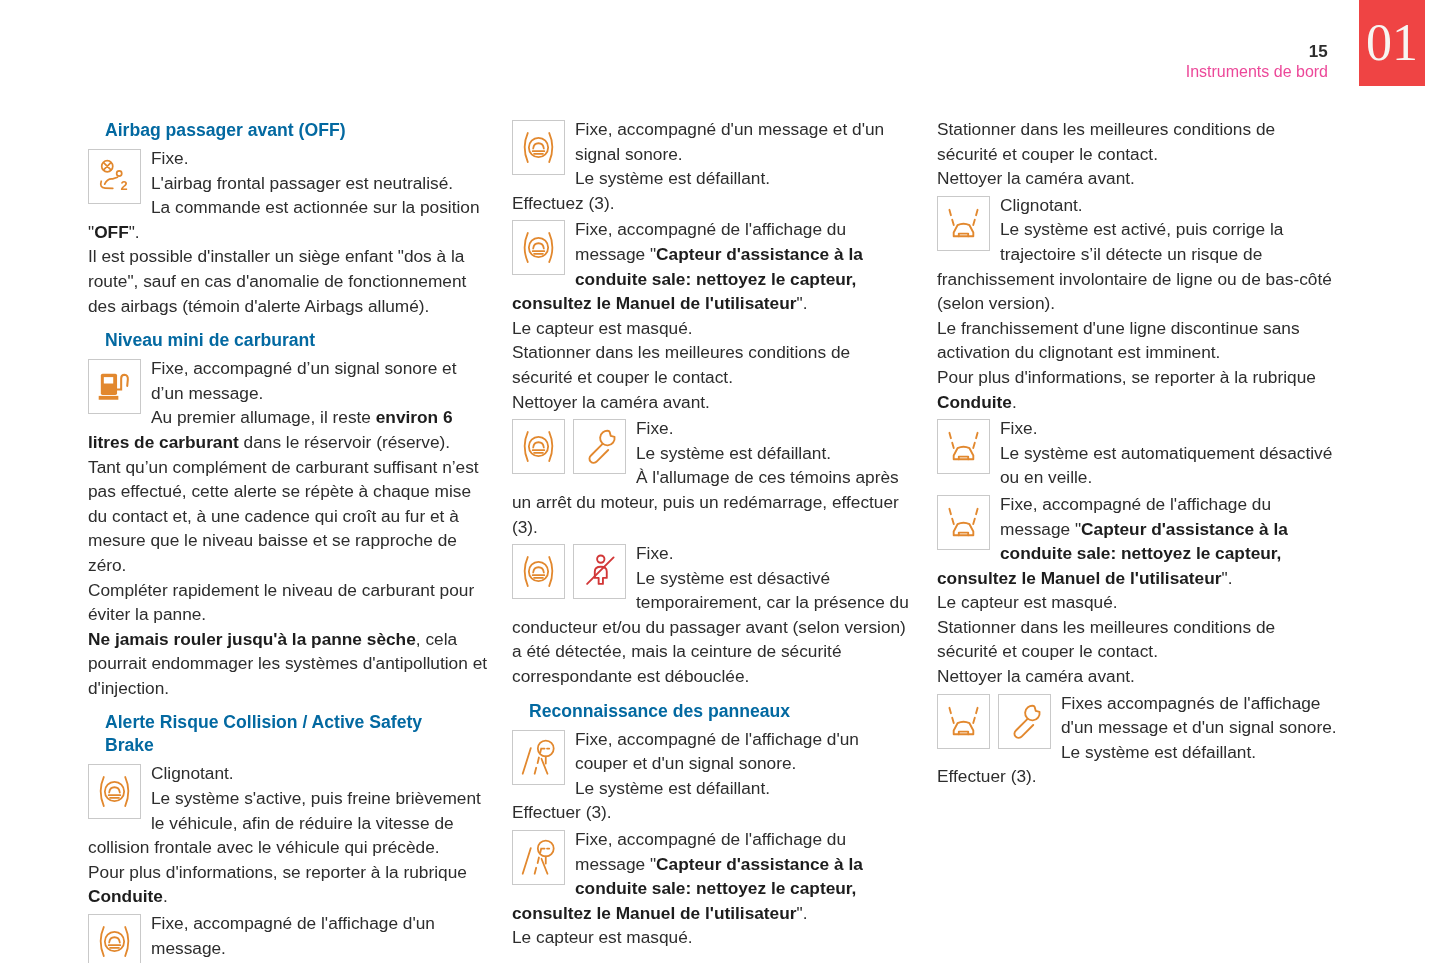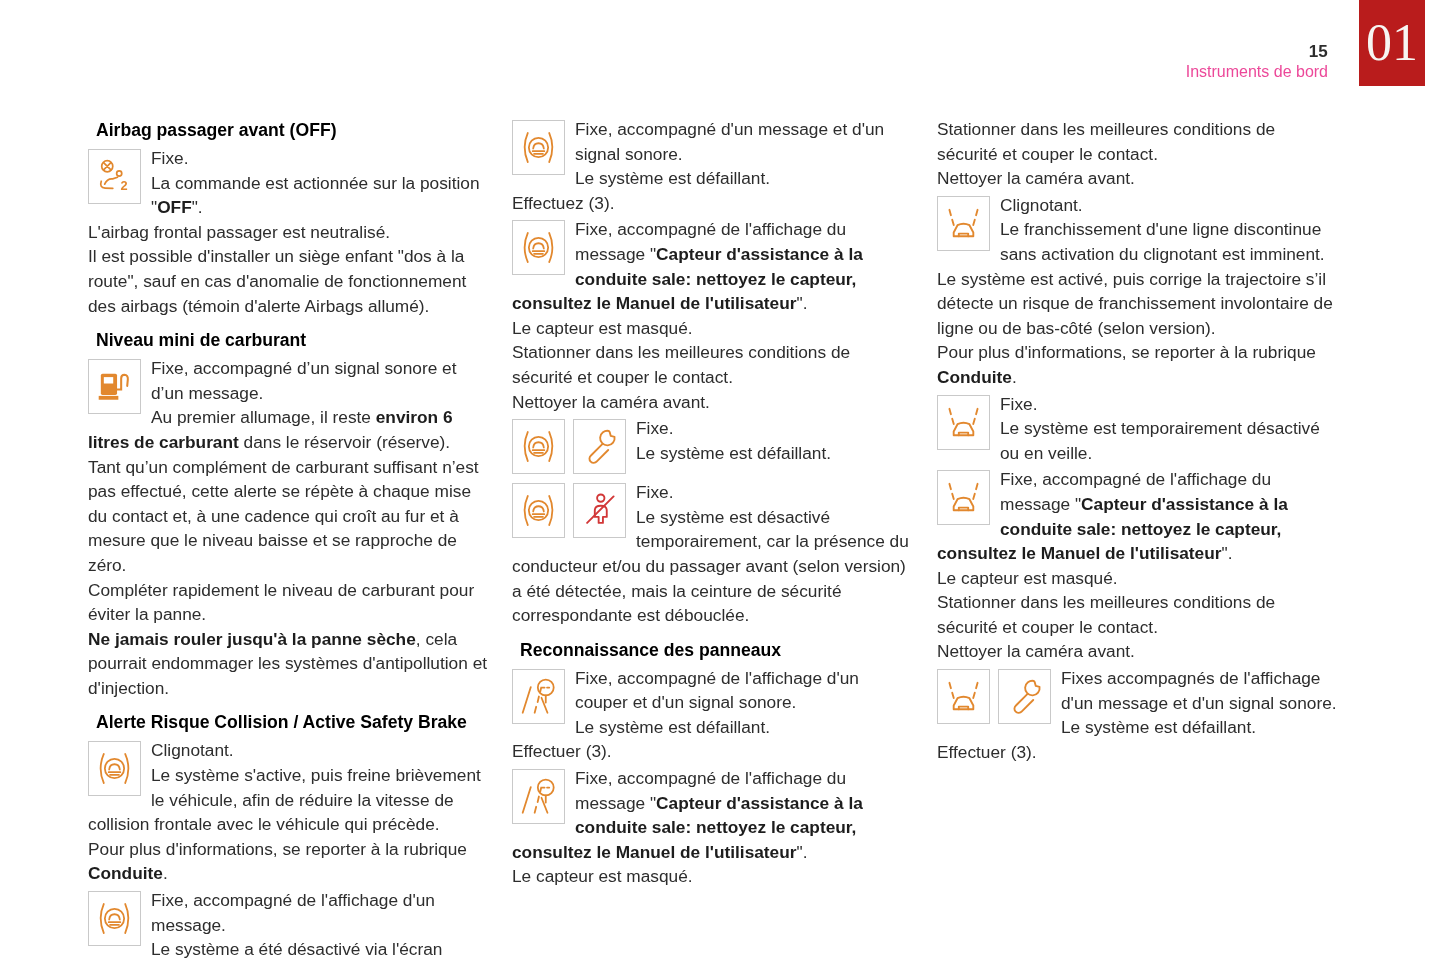--- a/index.html
+++ b/index.html
@@ -4,29 +4,29 @@
 <style>
   html,body{margin:0;padding:0;}
   body{width:1445px;height:963px;background:#ffffff;overflow:hidden;
        font-family:"Liberation Sans", sans-serif;color:#2d2d2d;}
   .page{position:relative;width:1425px;height:963px;background:#fff;}
 
   
   .hdr{position:absolute;top:42px;right:97px;text-align:right;}
   .pagenum{font-size:17px;font-weight:bold;color:#2d2d2d;letter-spacing:.2px;}
   .chapter{font-size:16px;color:#ec4899;margin-top:1px;}
-  .chapbox{position:absolute;left:1359px;top:0;width:66px;height:86px;background:#b91c1c;
+  .chapbox{position:absolute;left:1359px;top:0;width:66px;height:86px;background:#ef4444;
            display:flex;align-items:center;justify-content:center;}
   .chapbox span{font-family:"Liberation Serif", serif;font-size:52px;color:#f7f5f2;line-height:1;}
 
   
   .col{position:absolute;top:117px;width:400px;font-size:17.3px;line-height:24.6px;}
   .c1{left:88px;} .c2{left:512px;} .c3{left:937px;}
 
-  .h{font-size:17.6px;font-weight:bold;line-height:23px;margin:11px 8px 4px;color:#000000;}
+  .h{font-size:17.6px;font-weight:bold;line-height:23px;margin:11px 17px 4px;color:#0369a1;}
   .col > .h:first-child{margin-top:2px;}
   .entry{display:flow-root;margin:0 0 2px;}
   .t{margin:0;}
   .t b{color:#1d1d1d;}
 
   .ibox{float:left;width:53px;height:55px;background:#fff;border:1px solid #c9c9c9;
         display:flex;align-items:center;justify-content:center;
         margin:3px 10px 4px 0;box-sizing:border-box;color:#E2882E;}
   .ibox.red{color:#D23737;}
   .ibox + .ibox{margin-left:-2px;}
@@ -110,22 +110,22 @@
 
   <div class="col c1">
     <div class="h">Airbag passager avant (OFF)</div>
     <div class="entry">
       <span class="ibox">
           <svg class="ic" viewBox="0 0 48 48">
             <use href="#sy-airbag-off"></use>
           </svg>
         </span>
       <p class="t">Fixe.</p>
+      <p class="t">L'airbag frontal passager est neutralisé.</p>
       <p class="t">La commande est actionnée sur la position "<b>OFF</b>".</p>
-      <p class="t">L'airbag frontal passager est neutralisé.</p>
       <p class="t">Il est possible d'installer un siège enfant "dos à la route", sauf en cas d'anomalie de fonctionnement des airbags (témoin d'alerte Airbags allumé).</p>
     </div>
     <div class="h">Niveau mini de carburant</div>
     <div class="entry">
       <span class="ibox">
           <svg class="ic" viewBox="0 0 48 48">
             <use href="#sy-fuel"></use>
           </svg>
         </span>
       <p class="t">Fixe, accompagné d’un signal sonore et d’un message.</p>
@@ -184,20 +184,21 @@
             <use href="#sy-collision"></use>
           </svg>
         </span>
       <span class="ibox">
           <svg class="ic" viewBox="0 0 48 48">
             <use href="#sy-wrench"></use>
           </svg>
         </span>
       <p class="t">Fixe.</p>
       <p class="t">Le système est défaillant.</p>
+      <p class="t">À l'allumage de ces témoins après un arrêt du moteur, puis un redémarrage, effectuer (3).</p>
     </div>
     <div class="entry">
       <span class="ibox">
           <svg class="ic" viewBox="0 0 48 48">
             <use href="#sy-collision"></use>
           </svg>
         </span>
       <span class="ibox red">
           <svg class="ic" viewBox="0 0 48 48">
             <use href="#sy-seatbelt"></use>
@@ -233,32 +234,32 @@
       <p class="t">Stationner dans les meilleures conditions de sécurité et couper le contact.</p>
       <p class="t">Nettoyer la caméra avant.</p>
     </div>
     <div class="entry">
       <span class="ibox">
           <svg class="ic" viewBox="0 0 48 48">
             <use href="#sy-lane"></use>
           </svg>
         </span>
       <p class="t">Clignotant.</p>
+      <p class="t">Le système est activé, puis corrige la trajectoire s’il détecte un risque de franchissement involontaire de ligne ou de bas-côté (selon version).</p>
       <p class="t">Le franchissement d'une ligne discontinue sans activation du clignotant est imminent.</p>
-      <p class="t">Le système est activé, puis corrige la trajectoire s’il détecte un risque de franchissement involontaire de ligne ou de bas-côté (selon version).</p>
       <p class="t">Pour plus d'informations, se reporter à la rubrique <b>Conduite</b>.</p>
     </div>
     <div class="entry">
       <span class="ibox">
           <svg class="ic" viewBox="0 0 48 48">
             <use href="#sy-lane"></use>
           </svg>
         </span>
       <p class="t">Fixe.</p>
-      <p class="t">Le système est temporairement désactivé ou en veille.</p>
+      <p class="t">Le système est automatiquement désactivé ou en veille.</p>
     </div>
     <div class="entry">
       <span class="ibox">
           <svg class="ic" viewBox="0 0 48 48">
             <use href="#sy-lane"></use>
           </svg>
         </span>
       <p class="t">Fixe, accompagné de l'affichage du message "<b>Capteur d'assistance à la conduite sale: nettoyez le capteur, consultez le Manuel de l'utilisateur</b>".</p>
       <p class="t">Le capteur est masqué.</p>
       <p class="t">Stationner dans les meilleures conditions de sécurité et couper le contact.</p>

